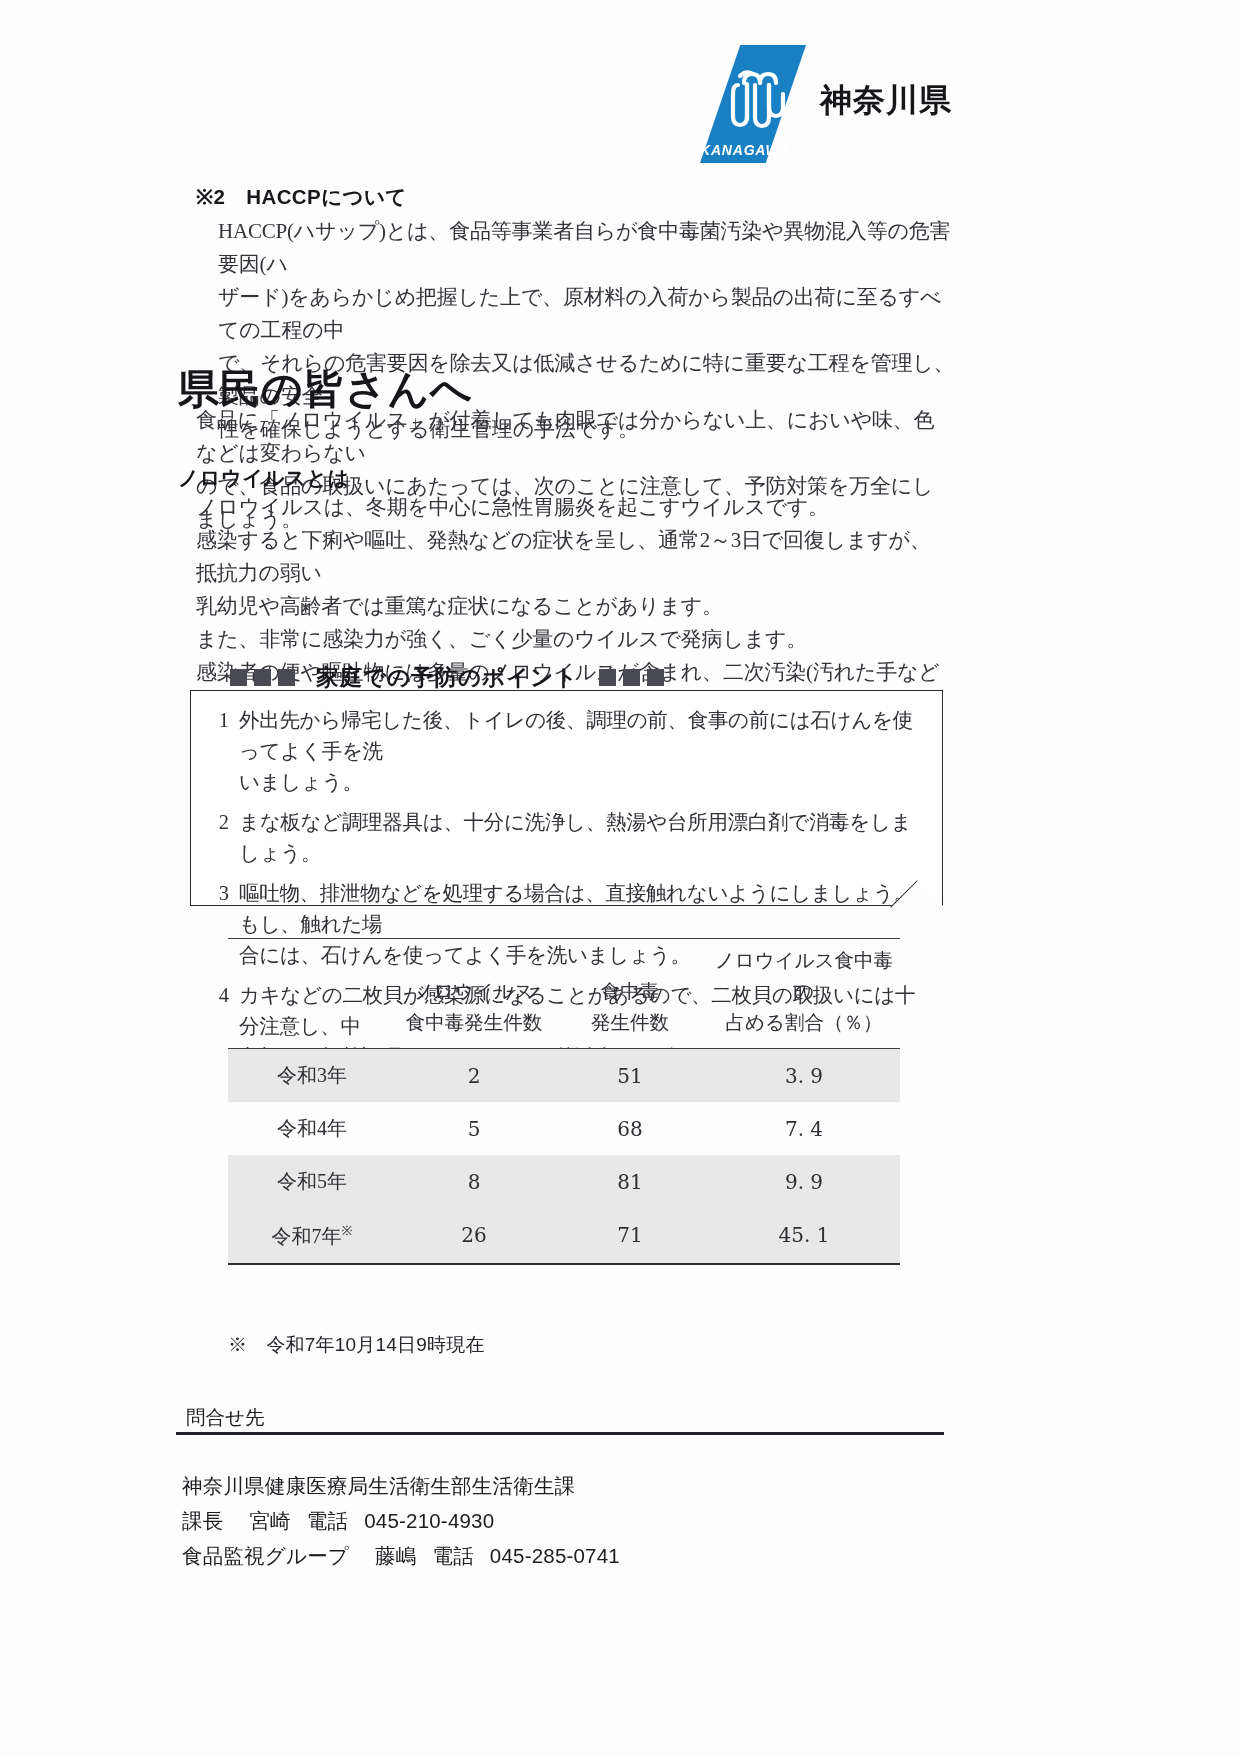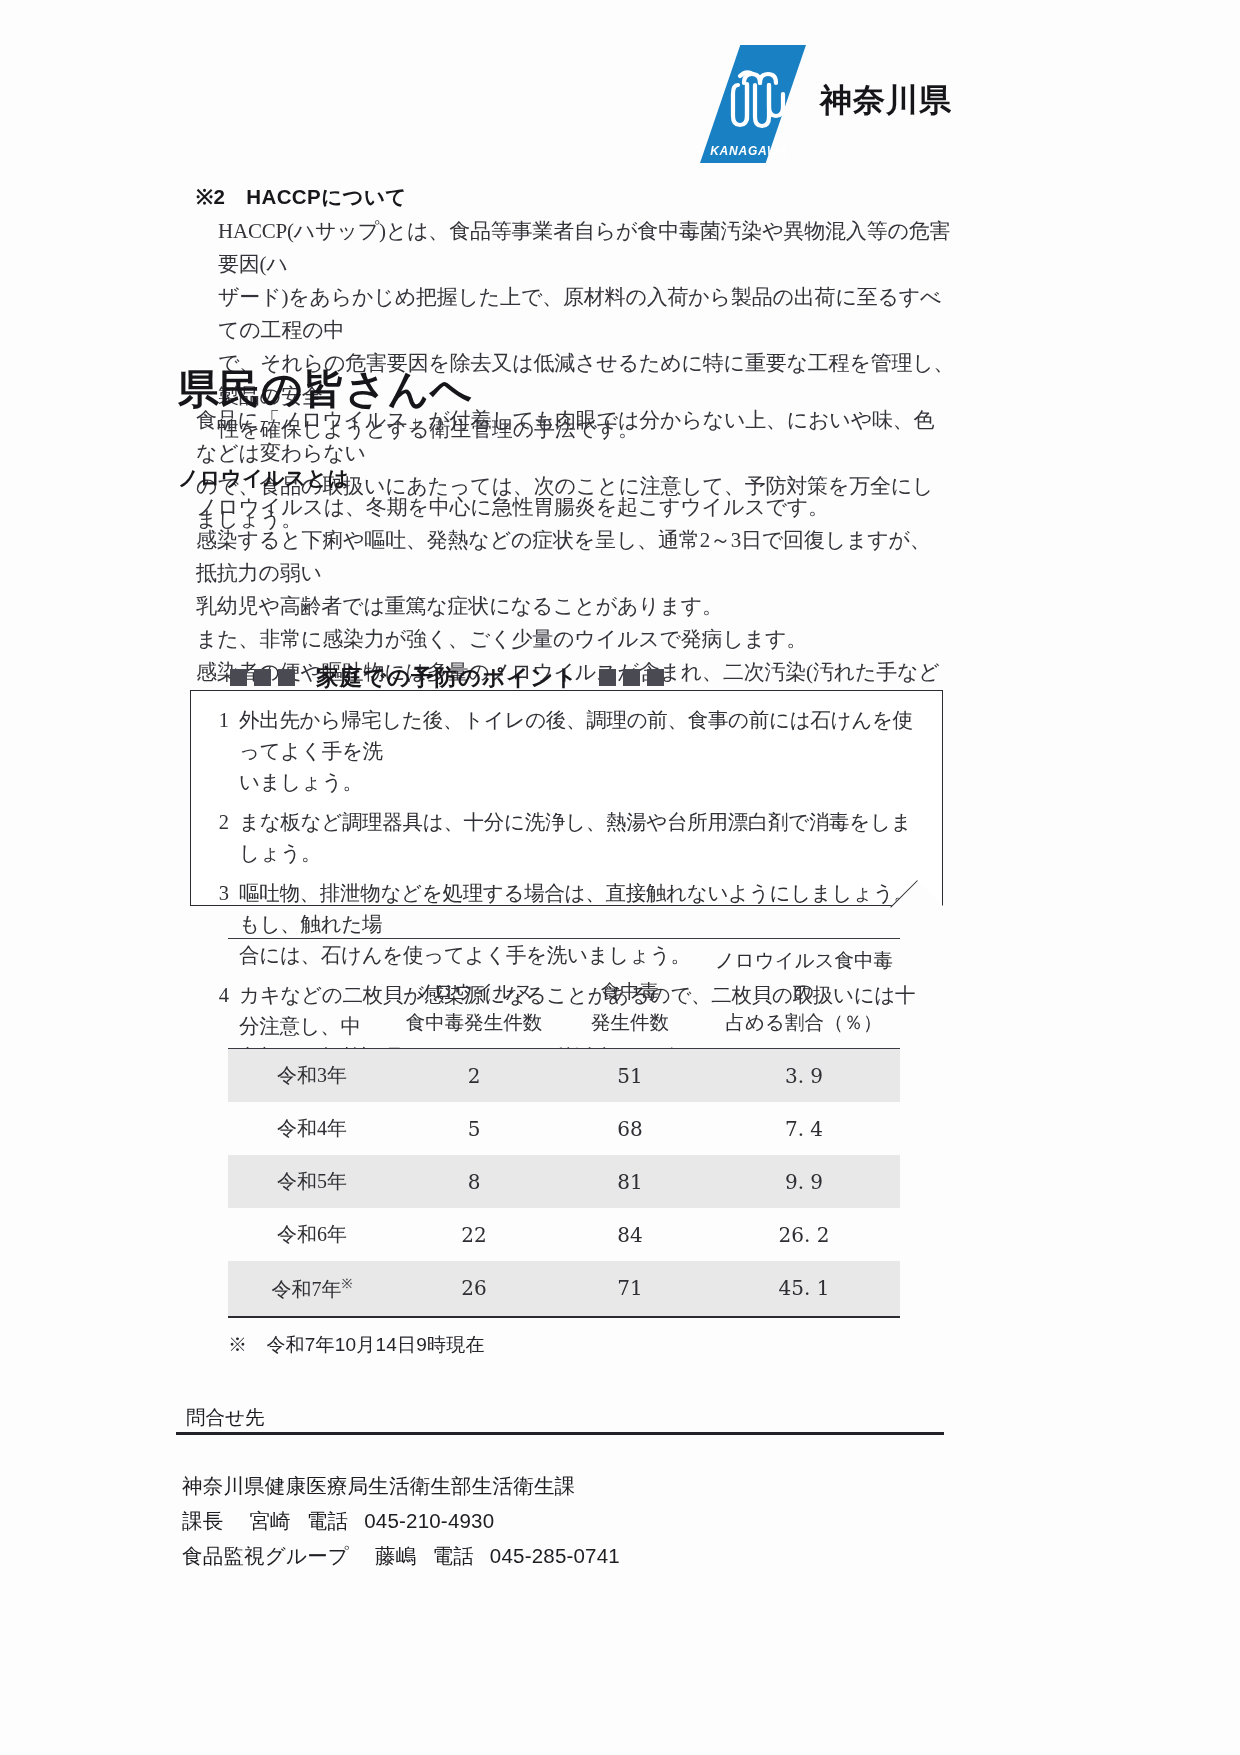--- a/index.html
+++ b/index.html
@@ -19,24 +19,24 @@
   }
   .logo-mark {
     position: relative; width: 106px; height: 118px;
   }
   .logo-para {
     position: absolute; inset: 0;
     background: #1a80c4;
     clip-path: polygon(38% 0%, 100% 0%, 62% 100%, 0% 100%);
   }
   .logo-kana {
-    position: absolute; left: 8px; right: 16px; bottom: 5px;
-    text-align: center;
-    font-family: "Liberation Sans", sans-serif;
-    font-size: 12px; letter-spacing: 0.8px;
+    position: absolute; left: 0; right: 16px; bottom: 5px;
+    text-align: left;
+    font-family: "Liberation Sans", sans-serif;
+    font-size: 14px; letter-spacing: 0.8px;
     color: #ffffff; font-weight: 700;
     font-style: italic;
   }
   .logo-text {
     font-family: "Liberation Sans", sans-serif;
     font-size: 32px; font-weight: 700; color: #15151a;
     letter-spacing: 1px; padding-bottom: 6px;
   }
 
   
@@ -307,26 +307,20 @@
         <td>5</td>
         <td>68</td>
         <td>7. 4</td>
       </tr>
       <tr class="shade">
         <td class="yr"><span>令和5年</span><span class="hdr-sup"></span></td>
         <td>8</td>
         <td>81</td>
         <td>9. 9</td>
       </tr>
-      <tr>
-        <td class="yr"><span>令和6年</span><span class="hdr-sup"></span></td>
-        <td>22</td>
-        <td>84</td>
-        <td>26. 2</td>
-      </tr>
       <tr class="shade">
         <td class="yr"><span>令和7年</span><span class="hdr-sup">※</span></td>
         <td>26</td>
         <td>71</td>
         <td>45. 1</td>
       </tr>
     </tbody>
   </table>
 
   <div id="tbl-note">※　令和7年10月14日9時現在</div>

